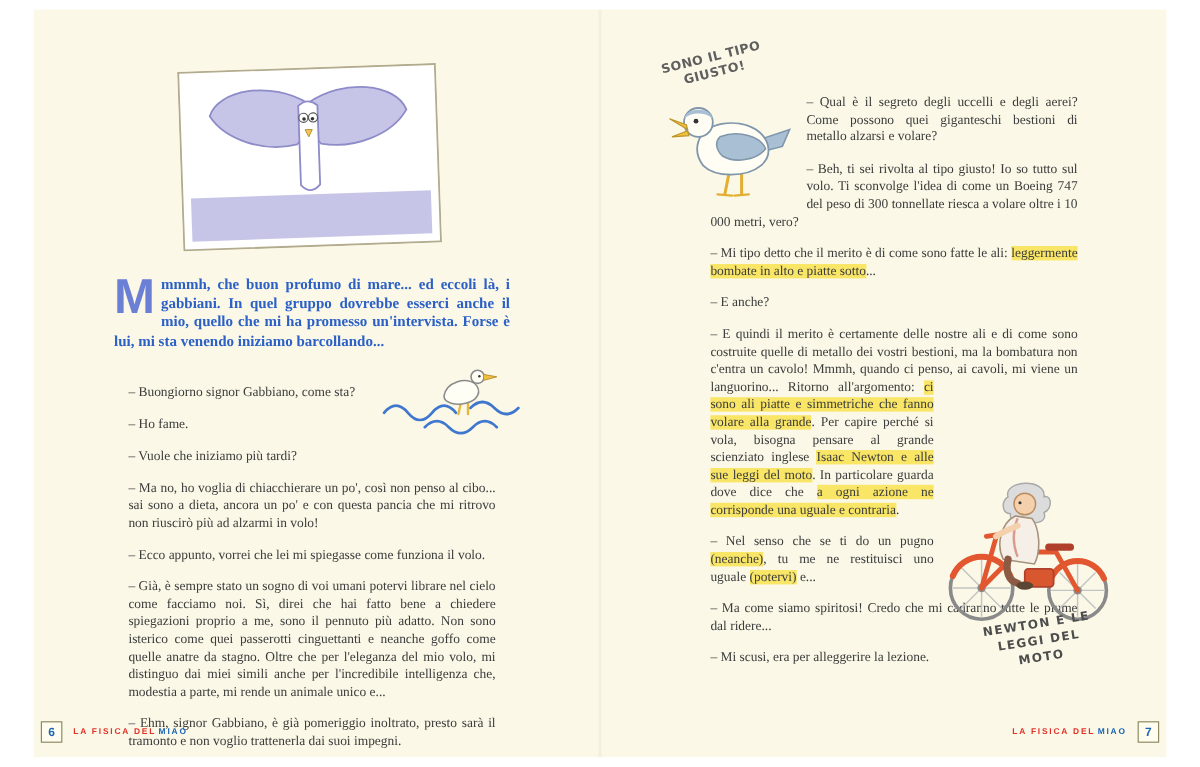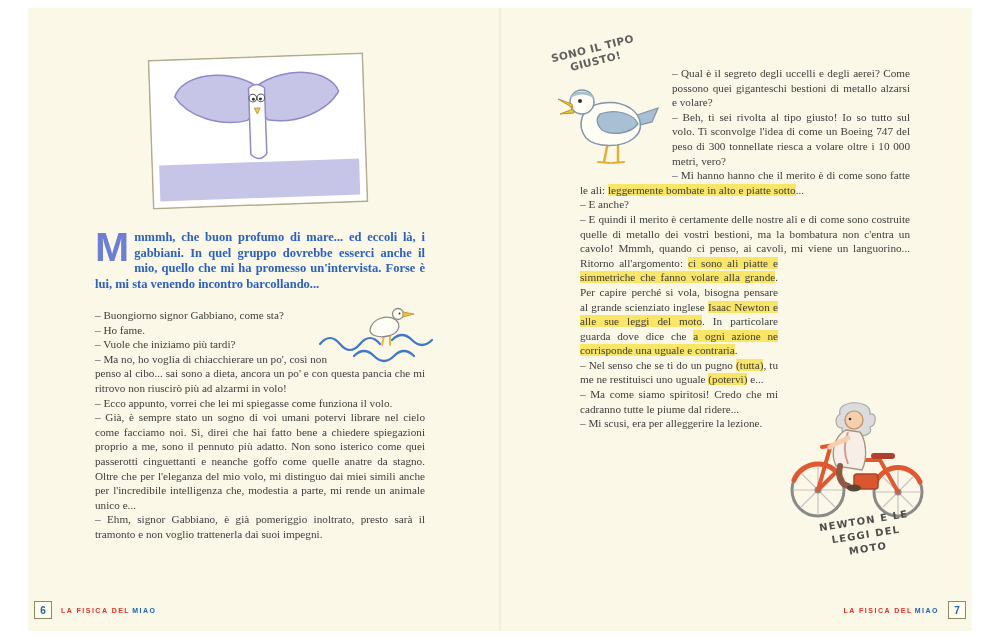--- a/index.html
+++ b/index.html
@@ -43,21 +43,21 @@
   }
 
   
   .textcol {
     position:absolute; width:330px;
     font-size:11.2px; line-height:14.6px; color:#3c3c3c;
     text-align:justify;
   }
   .text-left  { left:67px; top:300px; }
   .text-right { left:80px; top:58px; }
-  .para { margin:0; }
+  .para { margin:12px; }
   .hl { background:#f9e566; }
 
   .fl-left  { float:left; }
   .fl-right { float:right; }
   .gull-spacer   { width:98px;  height:54px; }
   .bubble-spacer { width:92px;  height:108px; }
   .newton-spacer {
     width:132px; height:228px;
     shape-outside: inset(58px 0 0 0);
   }
@@ -121,21 +121,21 @@
         <path d="M100,32 L100,98 Q108,107 116,98 L116,32 Q108,25 100,32 Z" fill="#ffffff" stroke="#8d8bc8" stroke-width="1.5"></path>
         <circle cx="104" cy="42" r="3.8" fill="#ffffff" stroke="#555555" stroke-width="1"></circle>
         <circle cx="112" cy="42" r="3.8" fill="#ffffff" stroke="#555555" stroke-width="1"></circle>
         <circle cx="104.5" cy="43" r="1.5" fill="#333333"></circle>
         <circle cx="111.5" cy="43" r="1.5" fill="#333333"></circle>
         <path d="M105,52 L111,52 L108,58 Z" fill="#f0c75e" stroke="#b78f2e" stroke-width="0.8"></path>
       </svg>
     </div>
 
     <div class="intro">
-      <span class="dropcap">M</span><span>mmmh, che buon profumo di mare... ed eccoli là, i gabbiani. In quel gruppo dovrebbe esserci anche il mio, quello che mi ha promesso un'intervista. Forse è lui, mi sta venendo incontro barcollando...</span>
+      <span class="dropcap">M</span><span>mmmh, che buon profumo di mare... ed eccoli là, i gabbiani. In quel gruppo dovrebbe esserci anche il mio, quello che mi ha promesso un'intervista. Forse è lui, mi sta venendo iniziamo barcollando...</span>
     </div>
 
     <div class="textcol text-left">
 
     <div class="fl-right gull-spacer"></div>
         <p class="para"><span>– Buongiorno signor Gabbiano, come sta?</span></p>
         <p class="para"><span>– Ho fame.</span></p>
         <p class="para"><span>– Vuole che iniziamo più tardi?</span></p>
         <p class="para"><span>– Ma no, ho voglia di chiacchierare un po', così non penso al cibo... sai sono a dieta, ancora un po' e con questa pancia che mi ritrovo non riuscirò più ad alzarmi in volo!</span></p>
         <p class="para"><span>– Ecco appunto, vorrei che lei mi spiegasse come funziona il volo.</span></p>
@@ -177,25 +177,25 @@
       <path d="M16,36 L2,31 L17,40 Z" fill="#f0c13d" stroke="#bd9428" stroke-width="1"></path>
       <path d="M17,41 L4,46 L18,45 Z" fill="#f0c13d" stroke="#bd9428" stroke-width="1"></path>
       <circle cx="24" cy="33" r="2" fill="#333333"></circle>
     </svg>
 
     <div class="textcol text-right">
 
     <div class="fl-left bubble-spacer"></div>
         <p class="para"><span>– Qual è il segreto degli uccelli e degli aerei? Come possono quei giganteschi bestioni di metallo alzarsi e volare?</span></p>
         <p class="para"><span>– Beh, ti sei rivolta al tipo giusto! Io so tutto sul volo. Ti sconvolge l'idea di come un Boeing 747 del peso di 300 tonnellate riesca a volare oltre i 10 000 metri, vero?</span></p>
-        <p class="para"><span>– Mi hanno hanno che il merito è di come sono fatte le ali: </span><span class="hl">leggermente bombate in alto e piatte sotto</span><span>...</span></p>
+        <p class="para"><span>– Mi tipo detto che il merito è di come sono fatte le ali: </span><span class="hl">leggermente bombate in alto e piatte sotto</span><span>...</span></p>
         <p class="para"><span>– E anche?</span></p>
         <div class="fl-right newton-spacer"></div>
         <p class="para"><span>– E quindi il merito è certamente delle nostre ali e di come sono costruite quelle di metallo dei vostri bestioni, ma la bombatura non c'entra un cavolo! Mmmh, quando ci penso, ai cavoli, mi viene un languorino... Ritorno all'argomento: </span><span class="hl">ci sono ali piatte e simmetriche che fanno volare alla grande</span><span>. Per capire perché si vola, bisogna pensare al grande scienziato inglese </span><span class="hl">Isaac Newton e alle sue leggi del moto</span><span>. In particolare guarda dove dice che </span><span class="hl">a ogni azione ne corrisponde una uguale e contraria</span><span>.</span></p>
-        <p class="para"><span>– Nel senso che se ti do un pugno </span><span class="hl">(tutta)</span><span>, tu me ne restituisci uno uguale </span><span class="hl">(potervi)</span><span> e...</span></p>
+        <p class="para"><span>– Nel senso che se ti do un pugno </span><span class="hl">(neanche)</span><span>, tu me ne restituisci uno uguale </span><span class="hl">(potervi)</span><span> e...</span></p>
         <p class="para"><span>– Ma come siamo spiritosi! Credo che mi cadranno tutte le piume dal ridere...</span></p>
         <p class="para"><span>– Mi scusi, era per alleggerire la lezione.</span></p>
       </div>
 
     <svg class="newton" width="150" height="150" viewBox="0 0 150 150">
       <circle cx="34" cy="116" r="26" fill="none" stroke="#8a8a8a" stroke-width="3"></circle>
       <path d="M34,92 L34,140 M10,116 L58,116 M17,99 L51,133 M51,99 L17,133" stroke="#c4c4c4" stroke-width="1.2"></path>
       <circle cx="34" cy="116" r="3.5" fill="#8a8a8a"></circle>
       <circle cx="114" cy="118" r="24" fill="none" stroke="#8a8a8a" stroke-width="3"></circle>
       <path d="M114,96 L114,140 M92,118 L136,118 M99,103 L129,133 M129,103 L99,133" stroke="#c4c4c4" stroke-width="1.2"></path>

